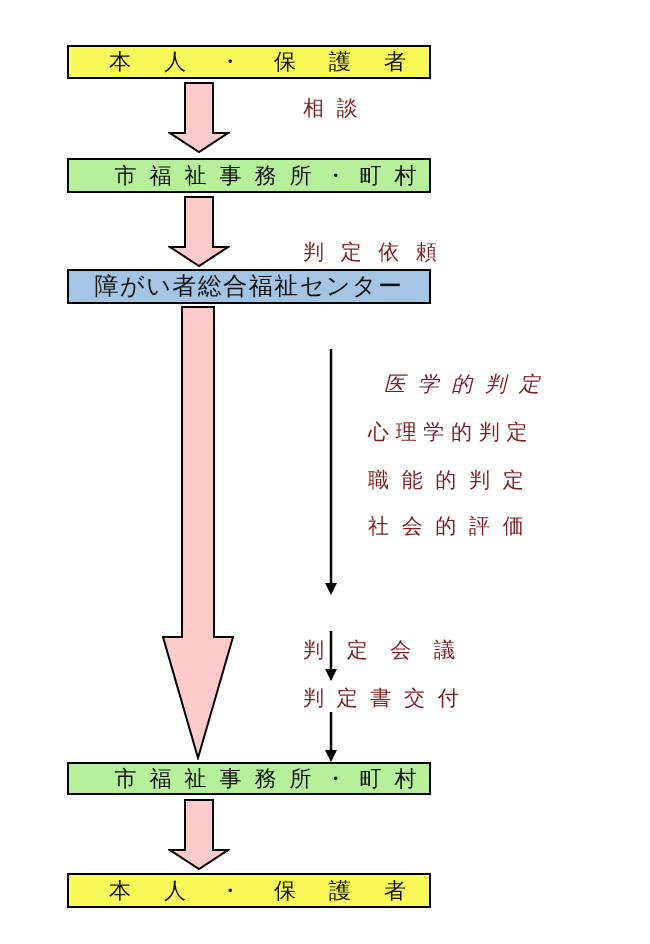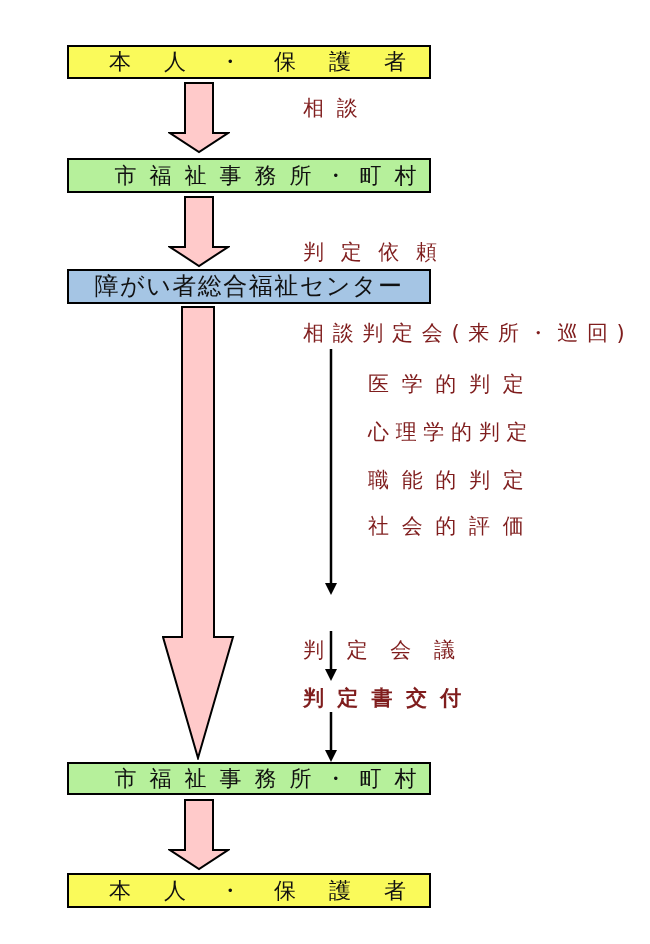--- a/index.html
+++ b/index.html
@@ -62,40 +62,39 @@
     <polygon points="17,1 45,1 45,51 60,51 31,70 2,51 17,51" stroke-width="2" stroke="#000000" fill="#ffcaca"></polygon>
   </svg>
   <div class="flow-label ls-5" style="left:303px; top:208px;margin-top:32px;">判 定 依 頼</div>
 
   <div class="box ls-blue" style="top: 269px; height: 35px; line-height: 31px; background-color: rgb(165, 197, 228);">障がい者総合福祉センター</div>
 
   <svg class="arrow-svg" style="left:162px; top:306px;" width="74" height="454" viewBox="0 0 74 454">
     <polygon points="20,1 52,1 52,331 71,331 36,452 1,331 20,331" stroke-width="2" stroke="#000000" fill="#ffcaca"></polygon>
   </svg>
 
-  <div class="flow-label ls-1" style="left:303px; top:321px;">相 談 判 定 会 ( 来 所 ・ 巡 回 )</div>
 
   <svg class="arrow-svg" style="left:324px; top:349px;" width="14" height="246" viewBox="0 0 14 246">
     <line x1="7" y1="0" x2="7" y2="236" stroke-width="2.5" stroke="#000000"></line>
     <polygon points="1,234 13,234 7,246" fill="#000000"></polygon>
   </svg>
 
-  <div class="flow-label ls-3" style="left:368px; top:372px;">医 学 的 判 定</div>
+  <div class="flow-label ls-3" style="left:384px; top:372px;font-style:italic;">医 学 的 判 定</div>
   <div class="flow-label ls-3" style="left:368px; top:468px;">職 能 的 判 定</div>
   <div class="flow-label ls-0" style="left:368px; top:420px;">心 理 学 的 判 定</div>
   <div class="flow-label ls-3" style="left:368px; top:514px;">社 会 的 評 価</div>
 
   <div class="flow-label ls-8" style="left:303px; top:603px;">判 定 会 議</div>
 
   <svg class="arrow-svg" style="left:324px; top:631px;" width="14" height="50" viewBox="0 0 14 50">
     <line x1="7" y1="0" x2="7" y2="38" stroke-width="2.5" stroke="#000000"></line>
     <polygon points="1,38 13,38 7,50" fill="#000000"></polygon>
   </svg>
 
-  <div class="flow-label ls-3" style="left:303px; top:686px;font-weight:bold;">判 定 書 交 付</div>
+  <div class="flow-label ls-3" style="left:303px; top:686px;">判 定 書 交 付</div>
 
   <svg class="arrow-svg" style="left:324px; top:712px;" width="14" height="50" viewBox="0 0 14 50">
     <line x1="7" y1="0" x2="7" y2="38" stroke-width="2.5" stroke="#000000"></line>
     <polygon points="1,38 13,38 7,50" fill="#000000"></polygon>
   </svg>
 
   <div class="box ls-green" style="top: 762px; height: 33px; line-height: 29px; background-color: rgb(182, 240, 155);">市 福 祉 事 務 所 ・ 町 村</div>
 
   <svg class="arrow-svg" style="left:168px; top:799px;" width="62" height="72" viewBox="0 0 62 72">
     <polygon points="17,1 45,1 45,51 60,51 31,70 2,51 17,51" stroke-width="2" stroke="#000000" fill="#ffcaca"></polygon>

